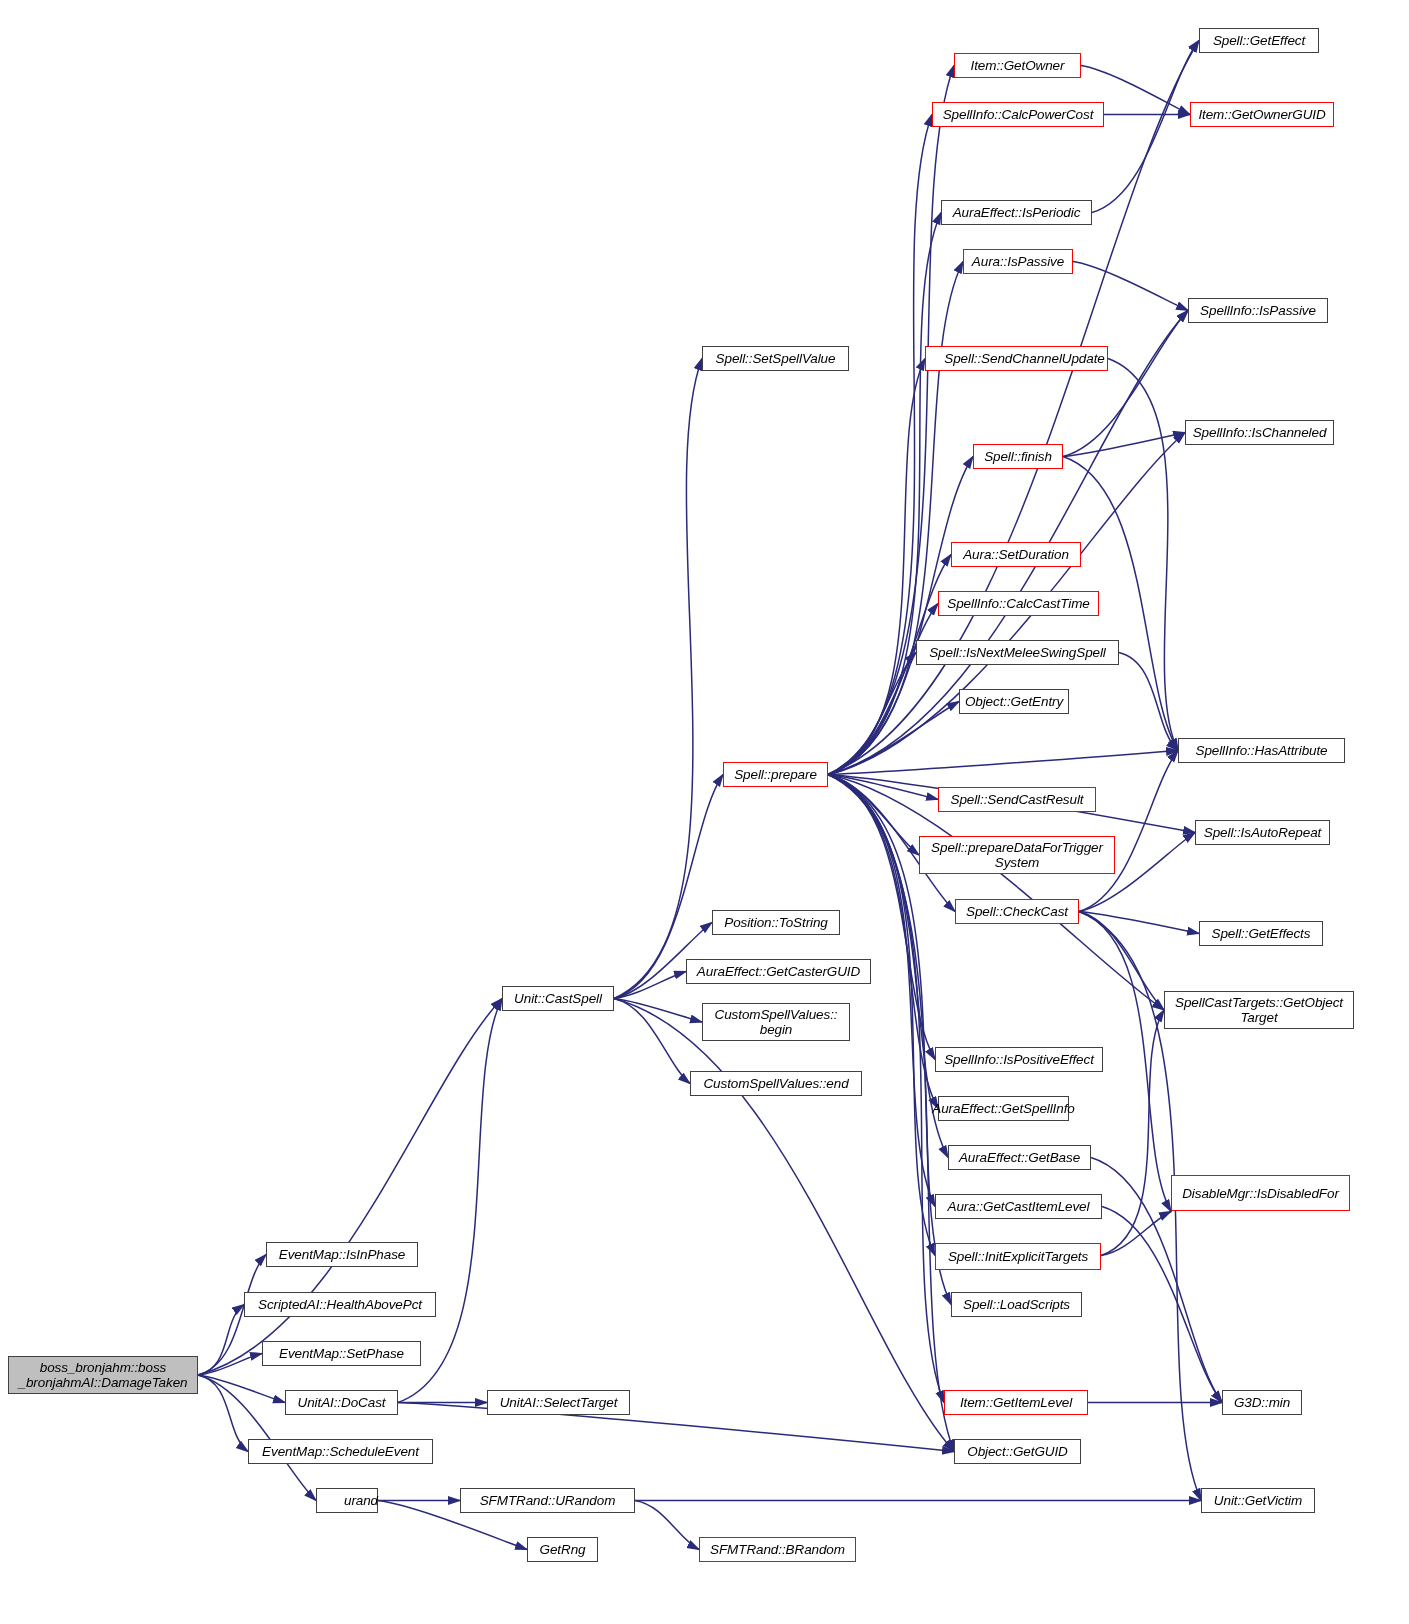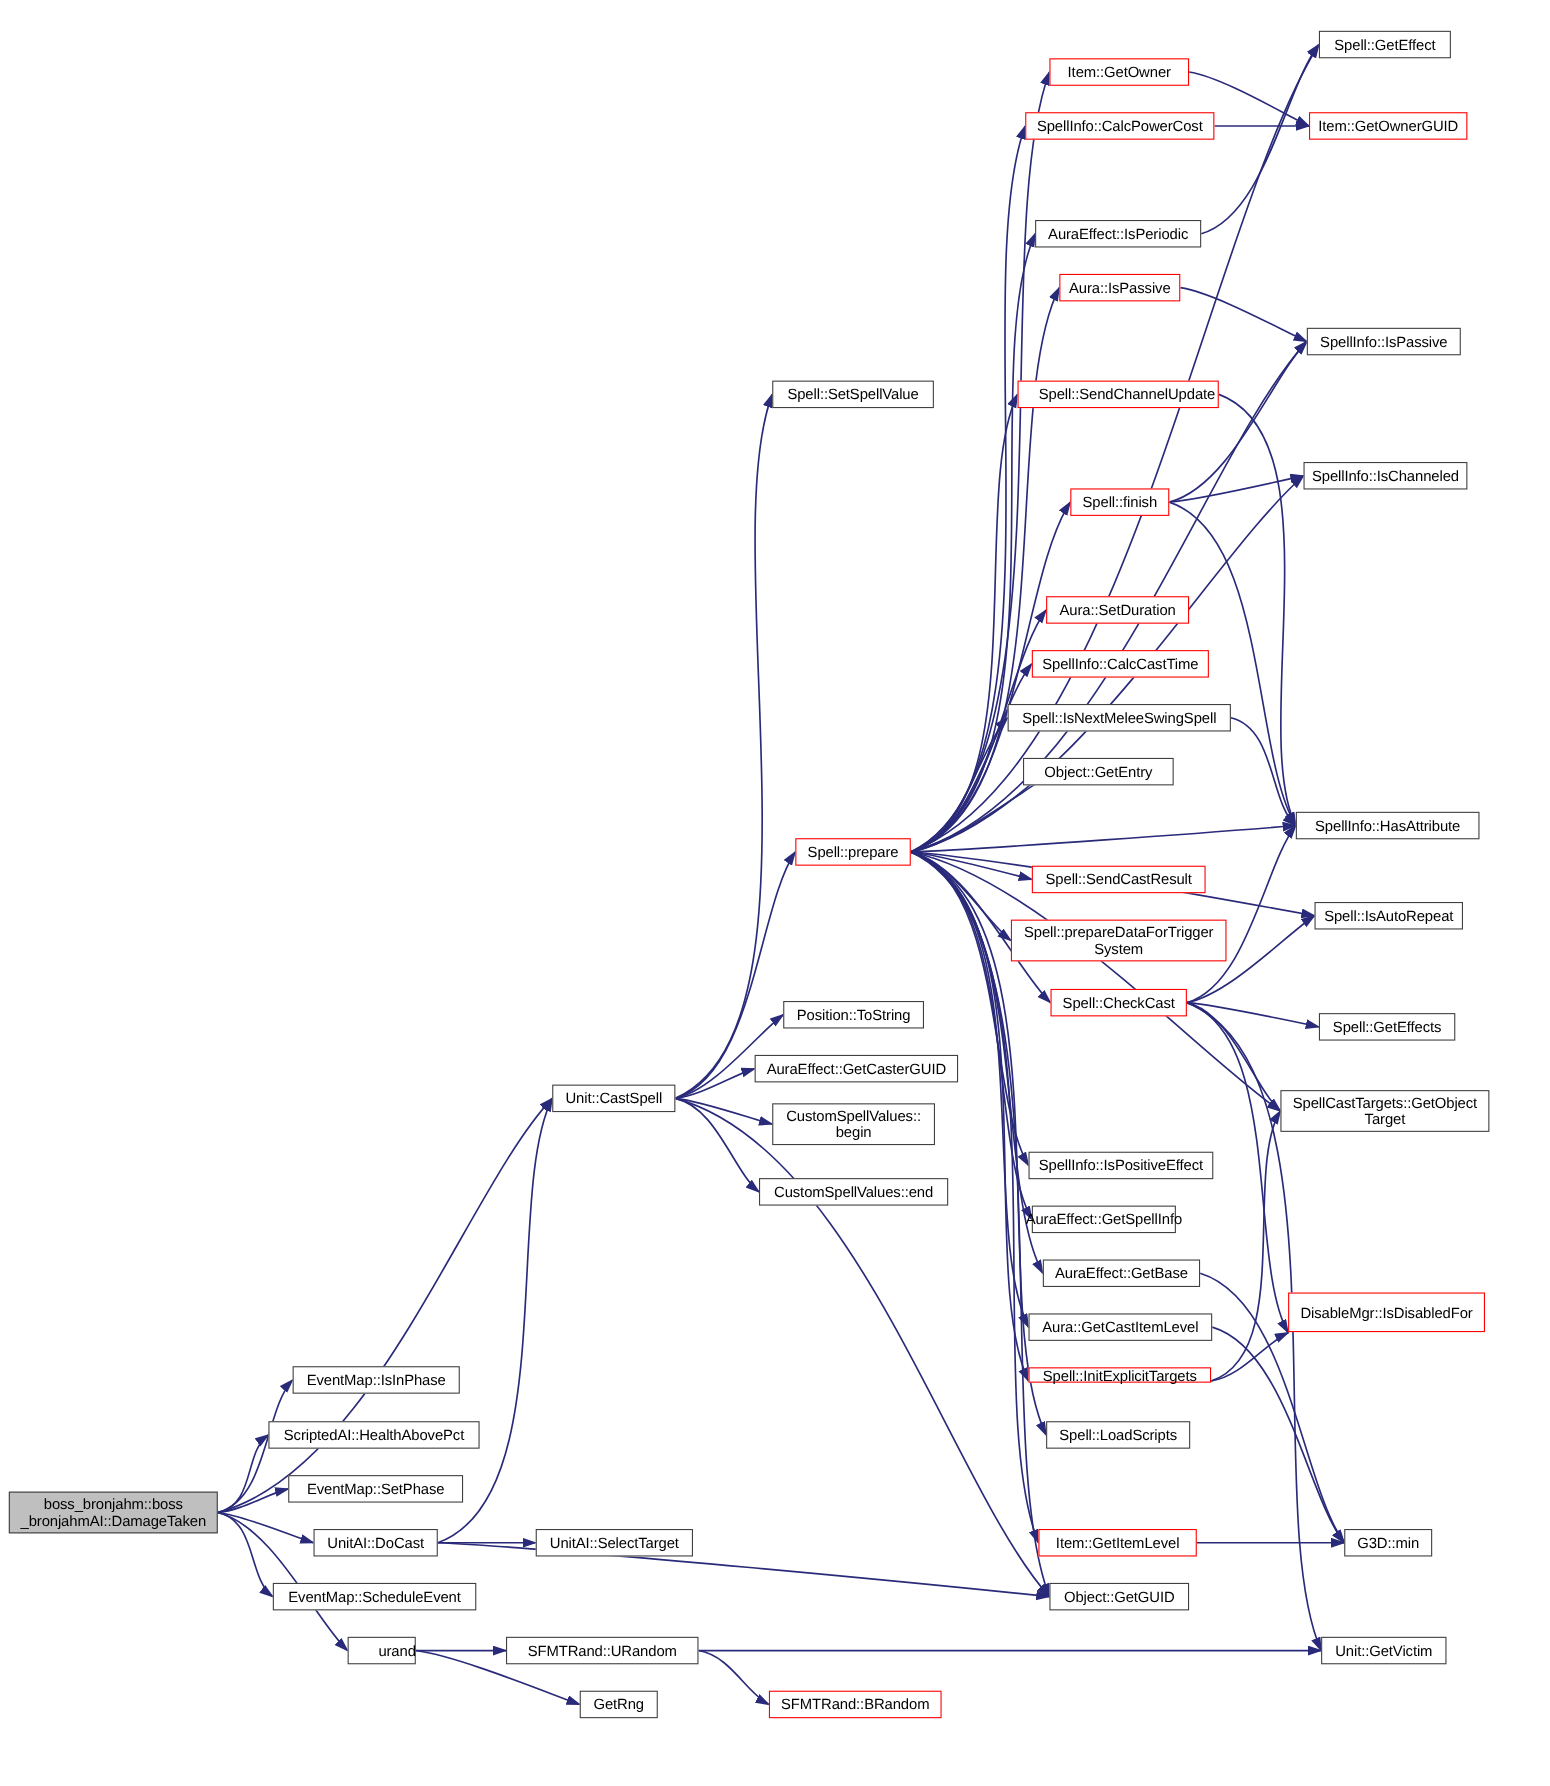--- a/index.html
+++ b/index.html
@@ -17,21 +17,21 @@
     border:1px solid #404040;
     color:#000000;
     font-size:13.5px;
     line-height:15px;
     letter-spacing:-0.1px;
     white-space:pre-line;
     cursor:pointer;
   }
   .node.red{border:1px solid #ff0000;}
   .node.root{background:#bfbfbf;border:1px solid #404040;}
-  .node span{display:block;padding:0 4px;}
+  .node span{display:block;padding:0 4px;font-style:italic;}
 </style>
 </head>
 <body>
 
 <div id="graph-root">
   <svg id="edges" viewBox="0 0 1409 1624">
     <defs>
       <marker id="arrow" markerWidth="9" markerHeight="9" refX="8" refY="3" orient="auto" markerUnits="strokeWidth">
         <path d="M0,0 L9,3 L0,6 z" fill="#2a2a7a"></path>
       </marker>
@@ -130,30 +130,30 @@
       <div class="node" style="left: 702px; top: 346px; width: 147px; height: 25px;"><span>Spell::SetSpellValue</span></div>
       <div class="node red" style="left: 954px; top: 53px; width: 127px; height: 25px;"><span>Item::GetOwner</span></div>
       <div class="node red" style="left: 932px; top: 102px; width: 172px; height: 25px;"><span>SpellInfo::CalcPowerCost</span></div>
       <div class="node" style="left: 941px; top: 200px; width: 151px; height: 25px;"><span>AuraEffect::IsPeriodic</span></div>
       <div class="node red" style="left: 963px; top: 249px; width: 110px; height: 25px;"><span>Aura::IsPassive</span></div>
       <div class="node red" style="left: 925px; top: 346px; width: 183px; height: 25px; padding-left: 16px;"><span>Spell::SendChannelUpdate</span></div>
       <div class="node red" style="left: 973px; top: 444px; width: 90px; height: 25px;"><span>Spell::finish</span></div>
       <div class="node red" style="left: 951px; top: 542px; width: 130px; height: 25px;"><span>Aura::SetDuration</span></div>
       <div class="node red" style="left: 938px; top: 591px; width: 161px; height: 25px;"><span>SpellInfo::CalcCastTime</span></div>
       <div class="node" style="left: 916px; top: 640px; width: 203px; height: 25px;"><span>Spell::IsNextMeleeSwingSpell</span></div>
-      <div class="node" style="left: 930px; top: 689px; width: 137px; height: 25px; justify-content: center;"><span>Object::GetEntry</span></div>
+      <div class="node" style="left: 959px; top: 689px; width: 110px; height: 25px; justify-content: center;"><span>Object::GetEntry</span></div>
       <div class="node red" style="left: 938px; top: 787px; width: 158px; height: 25px;"><span>Spell::SendCastResult</span></div>
       <div class="node red" style="left: 919px; top: 836px; width: 196px; height: 38px;"><span>Spell::prepareDataForTrigger
 System</span></div>
       <div class="node red" style="left: 955px; top: 899px; width: 124px; height: 25px;"><span>Spell::CheckCast</span></div>
       <div class="node" style="left: 935px; top: 1047px; width: 168px; height: 25px;"><span>SpellInfo::IsPositiveEffect</span></div>
       <div class="node" style="left: 938px; top: 1096px; width: 131px; height: 25px;"><span>AuraEffect::GetSpellInfo</span></div>
       <div class="node" style="left: 948px; top: 1145px; width: 143px; height: 25px;"><span>AuraEffect::GetBase</span></div>
       <div class="node" style="left: 935px; top: 1194px; width: 167px; height: 25px;"><span>Aura::GetCastItemLevel</span></div>
-      <div class="node red" style="left: 935px; top: 1243px; width: 166px; height: 14px;"><span>Spell::InitExplicitTargets</span></div>
+      <div class="node red" style="left: 935px; top: 1243px; width: 166px; height: 27px;"><span>Spell::InitExplicitTargets</span></div>
       <div class="node" style="left: 951px; top: 1292px; width: 131px; height: 25px;"><span>Spell::LoadScripts</span></div>
       <div class="node red" style="left: 944px; top: 1390px; width: 144px; height: 25px;"><span>Item::GetItemLevel</span></div>
       <div class="node" style="left: 954px; top: 1439px; width: 127px; height: 25px;"><span>Object::GetGUID</span></div>
       <div class="node" style="left: 1199px; top: 28px; width: 120px; height: 25px;"><span>Spell::GetEffect</span></div>
       <div class="node red" style="left: 1190px; top: 102px; width: 144px; height: 25px;"><span>Item::GetOwnerGUID</span></div>
       <div class="node" style="left: 1188px; top: 298px; width: 140px; height: 25px;"><span>SpellInfo::IsPassive</span></div>
       <div class="node" style="left: 1185px; top: 420px; width: 149px; height: 25px;"><span>SpellInfo::IsChanneled</span></div>
       <div class="node" style="left: 1178px; top: 738px; width: 167px; height: 25px;"><span>SpellInfo::HasAttribute</span></div>
       <div class="node" style="left: 1195px; top: 820px; width: 135px; height: 25px;"><span>Spell::IsAutoRepeat</span></div>
       <div class="node" style="left: 1199px; top: 921px; width: 124px; height: 25px;"><span>Spell::GetEffects</span></div>

